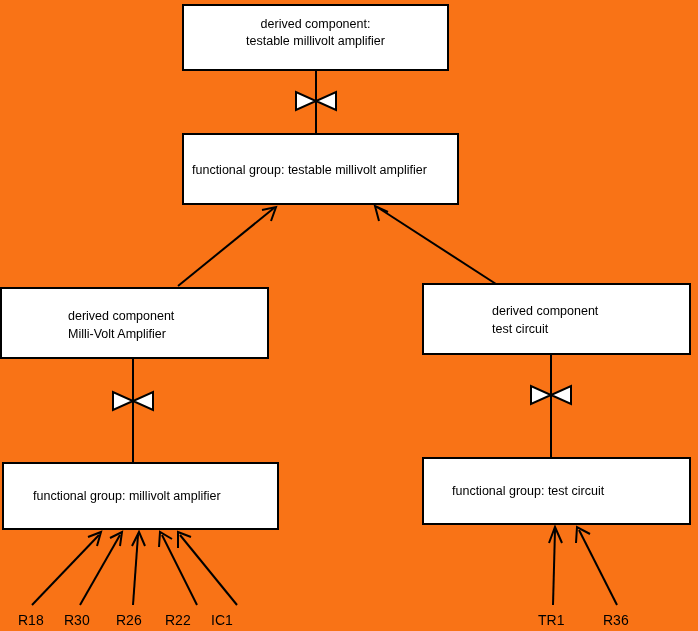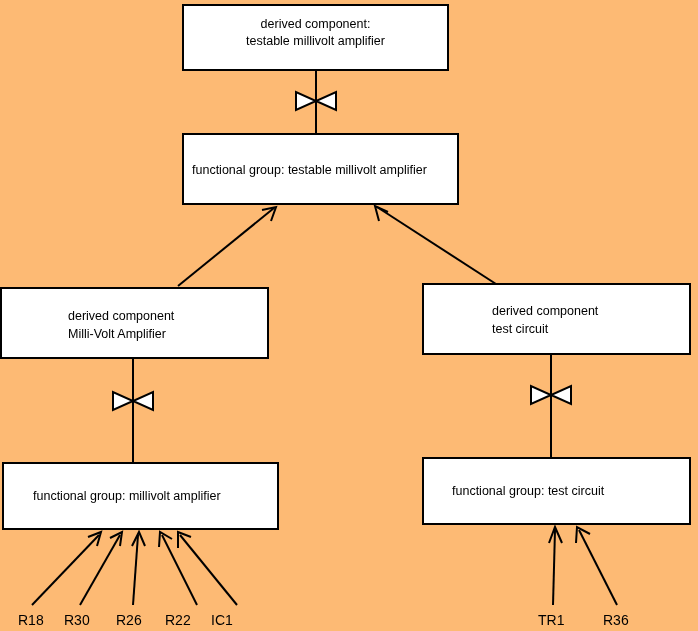--- a/index.html
+++ b/index.html
@@ -7,21 +7,21 @@
     padding: 0;
     background: #ffffff;
   }
   body {
     font-family: "Liberation Sans", sans-serif;
   }
   #diagram-root {
     position: relative;
     width: 698px;
     height: 631px;
-    background: #fdba74;
+    background: #f97316;
     overflow: hidden;
   }
   svg#diagram-canvas {
     position: absolute;
     left: 0;
     top: 0;
     width: 698px;
     height: 631px;
     display: block;
   }

